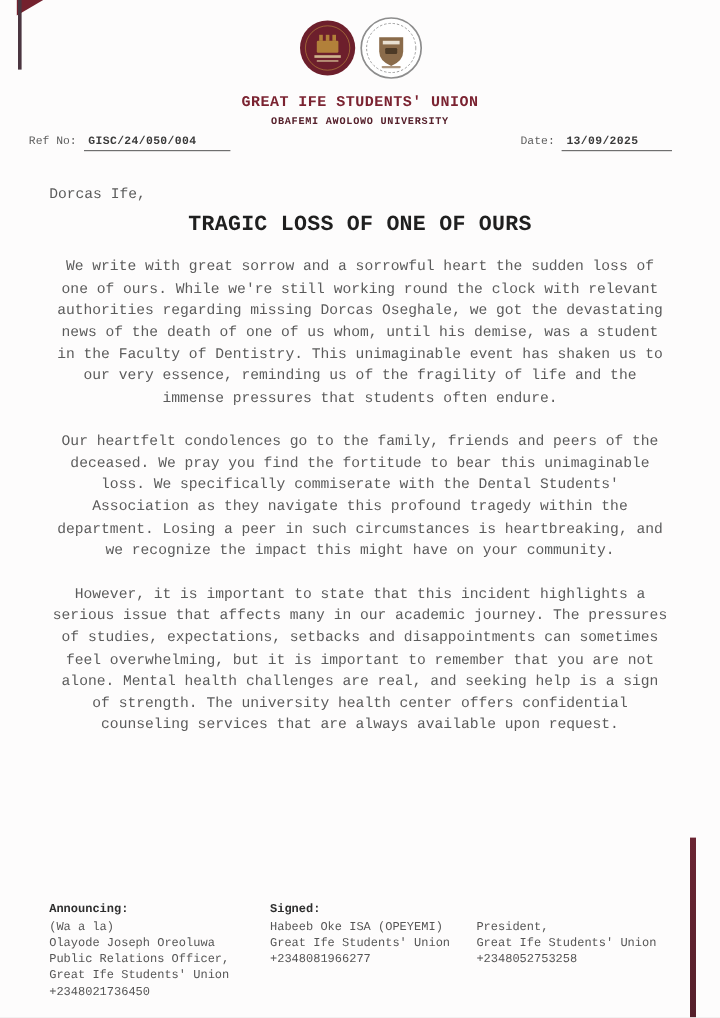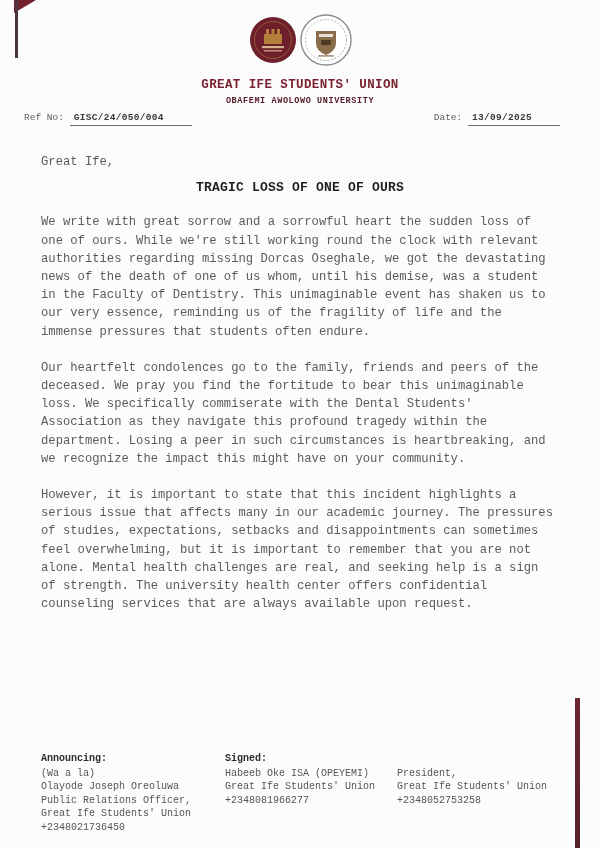--- a/index.html
+++ b/index.html
@@ -62,24 +62,24 @@
   }
 
   
   .content {
     position: absolute; top: 153px; left: 41px; width: 518px;
     color: #5b5b5b; font-size: 12.2px; line-height: 18.2px;
   }
   .salutation { margin-bottom: 8px; }
   .letter-title {
     text-align: center; font-weight: bold;
-    color: #1f1f1f; font-size: 13px; letter-spacing: 0.2px;
+    color: #1f1f1f; font-size: 18px; letter-spacing: 0.2px;
     margin: 0 0 16px;
   }
-  .content p { margin: 0 0 18px; }
+  .content p { margin: 0 0 18px; text-align: center; }
 
   
   .signatures {
     position: absolute; top: 752px; left: 41px; right: 24px;
     display: flex;
     font-size: 10px; line-height: 13.5px; color: #555;
   }
   .sig-col-1 { width: 184px; flex: none; }
   .sig-col-2 { width: 172px; flex: none; }
   .sig-col-3 { flex: 1; }
@@ -131,21 +131,21 @@
       <span class="meta-label">Ref No:</span>
       <span class="meta-value">GISC/24/050/004</span>
     </div>
     <div>
       <span class="meta-label">Date:</span>
       <span class="meta-value">13/09/2025</span>
     </div>
   </div>
 
   <div class="content">
-    <div class="salutation">Great Ife,</div>
+    <div class="salutation">Dorcas Ife,</div>
     <div class="letter-title">TRAGIC LOSS OF ONE OF OURS</div>
     <p>We write with great sorrow and a sorrowful heart the sudden loss of one of ours. While we're still working round the clock with relevant authorities regarding missing Dorcas Oseghale, we got the devastating news of the death of one of us whom, until his demise, was a student in the Faculty of Dentistry. This unimaginable event has shaken us to our very essence, reminding us of the fragility of life and the immense pressures that students often endure.</p>
     <p>Our heartfelt condolences go to the family, friends and peers of the deceased. We pray you find the fortitude to bear this unimaginable loss. We specifically commiserate with the Dental Students' Association as they navigate this profound tragedy within the department. Losing a peer in such circumstances is heartbreaking, and we recognize the impact this might have on your community.</p>
     <p>However, it is important to state that this incident highlights a serious issue that affects many in our academic journey. The pressures of studies, expectations, setbacks and disappointments can sometimes feel overwhelming, but it is important to remember that you are not alone. Mental health challenges are real, and seeking help is a sign of strength. The university health center offers confidential counseling services that are always available upon request.</p>
   </div>
 
   <div class="signatures">
     <div class="sig-col-1">
       <div class="sig-heading">Announcing:</div>
       <div>(Wa a la)</div>

